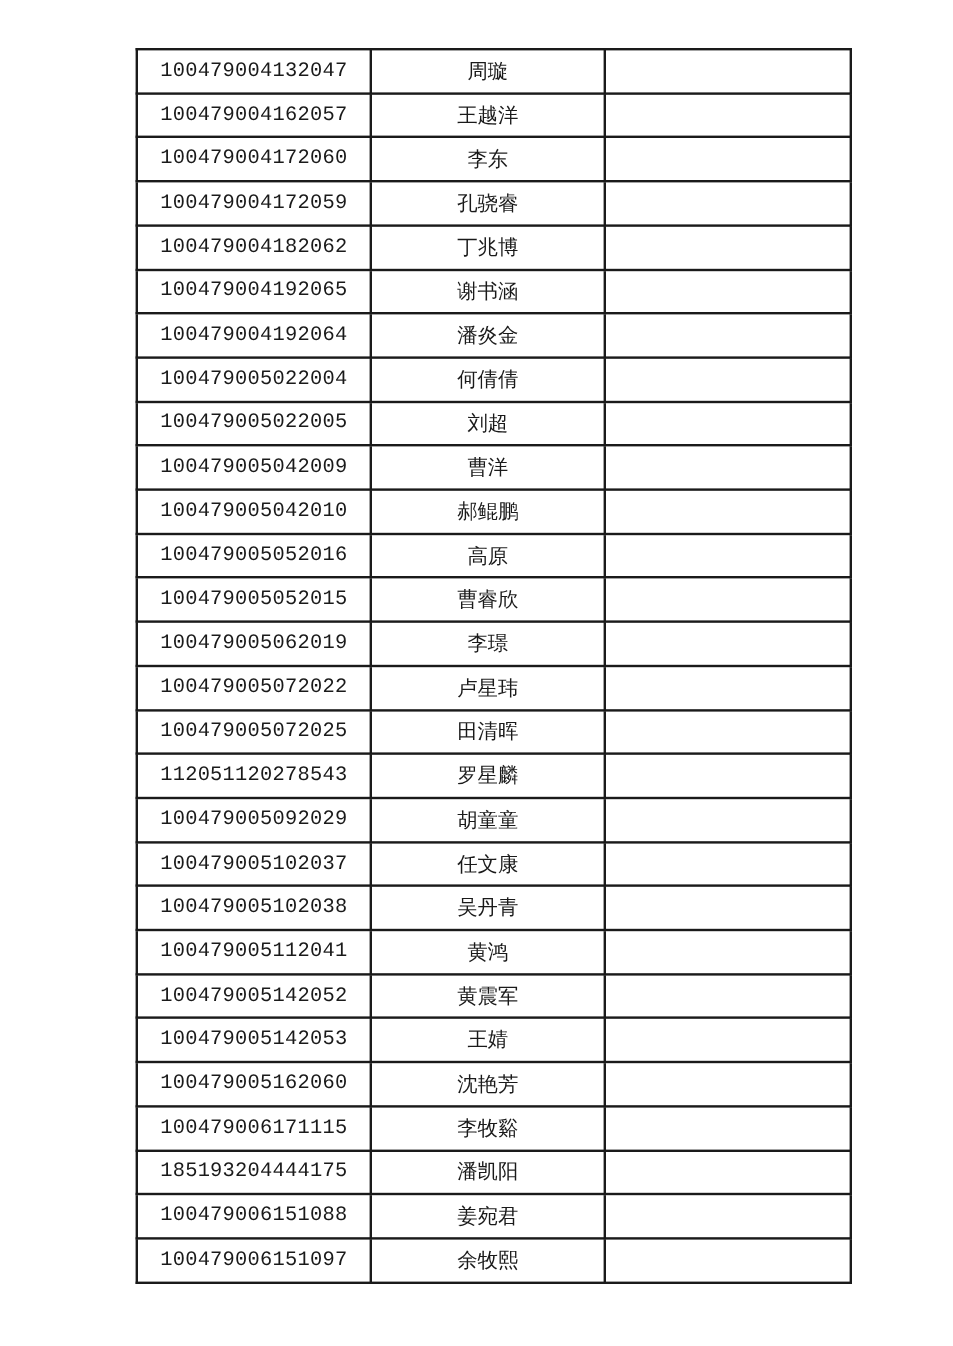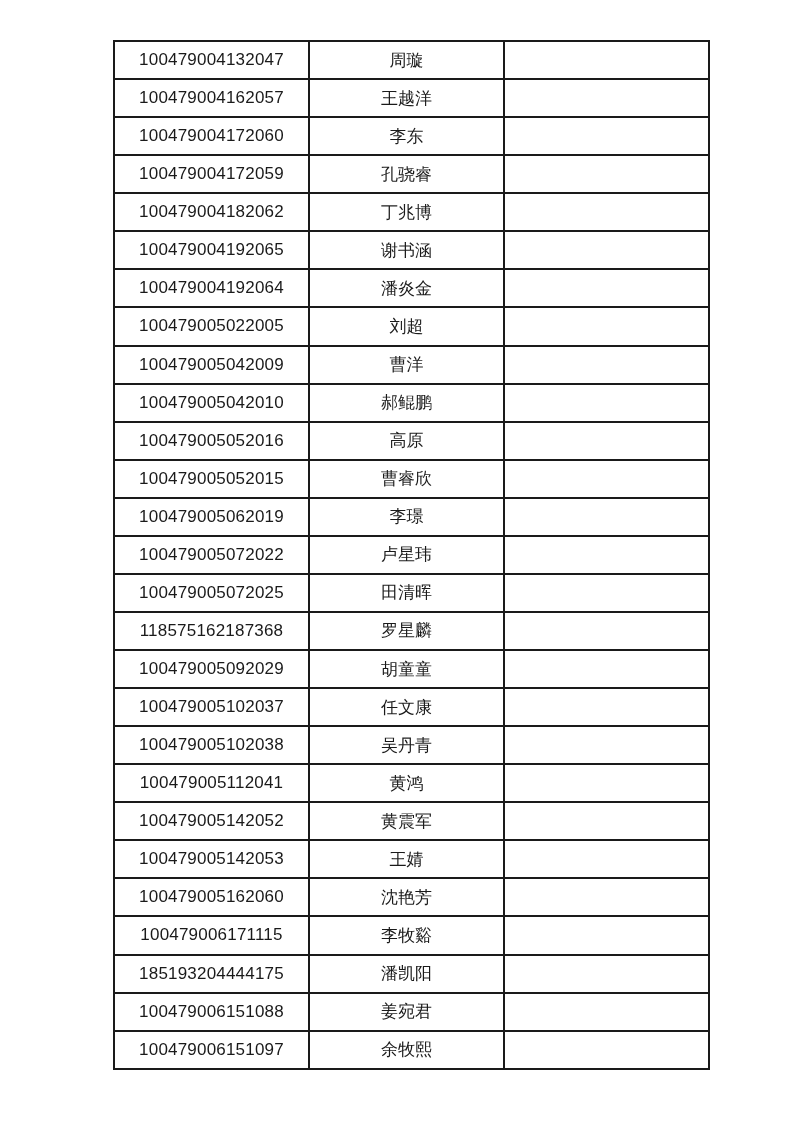--- a/index.html
+++ b/index.html
@@ -6,21 +6,21 @@
     margin: 0;
     padding: 0;
     background: #ffffff;
   }
   .page {
     position: relative;
     width: 794px;
     height: 1122px;
     background: #ffffff;
     overflow: hidden;
-    font-family: Liberation Sans, sans-serif;
+    font-family: Liberation Mono, monospace;
     color: #1a1a1a;
   }
   table.roster-table {
     position: absolute;
     left: 113px;
     top: 40px;
     width: 595px;
     height: 1030px;
     border-collapse: collapse;
     table-layout: fixed;
@@ -84,20 +84,25 @@
     <td class="cell-id">100479004192065</td>
     <td class="cell-name">谢书涵</td>
     <td class="cell-empty"></td>
   </tr>
         <tr>
     <td class="cell-id">100479004192064</td>
     <td class="cell-name">潘炎金</td>
     <td class="cell-empty"></td>
   </tr>
         <tr>
+    <td class="cell-id">100479005022004</td>
+    <td class="cell-name">何倩倩</td>
+    <td class="cell-empty"></td>
+  </tr>
+        <tr>
     <td class="cell-id">100479005022005</td>
     <td class="cell-name">刘超</td>
     <td class="cell-empty"></td>
   </tr>
         <tr>
     <td class="cell-id">100479005042009</td>
     <td class="cell-name">曹洋</td>
     <td class="cell-empty"></td>
   </tr>
         <tr>
@@ -124,21 +129,21 @@
     <td class="cell-id">100479005072022</td>
     <td class="cell-name">卢星玮</td>
     <td class="cell-empty"></td>
   </tr>
         <tr>
     <td class="cell-id">100479005072025</td>
     <td class="cell-name">田清晖</td>
     <td class="cell-empty"></td>
   </tr>
         <tr>
-    <td class="cell-id">118575162187368</td>
+    <td class="cell-id">112051120278543</td>
     <td class="cell-name">罗星麟</td>
     <td class="cell-empty"></td>
   </tr>
         <tr>
     <td class="cell-id">100479005092029</td>
     <td class="cell-name">胡童童</td>
     <td class="cell-empty"></td>
   </tr>
         <tr>
     <td class="cell-id">100479005102037</td>

